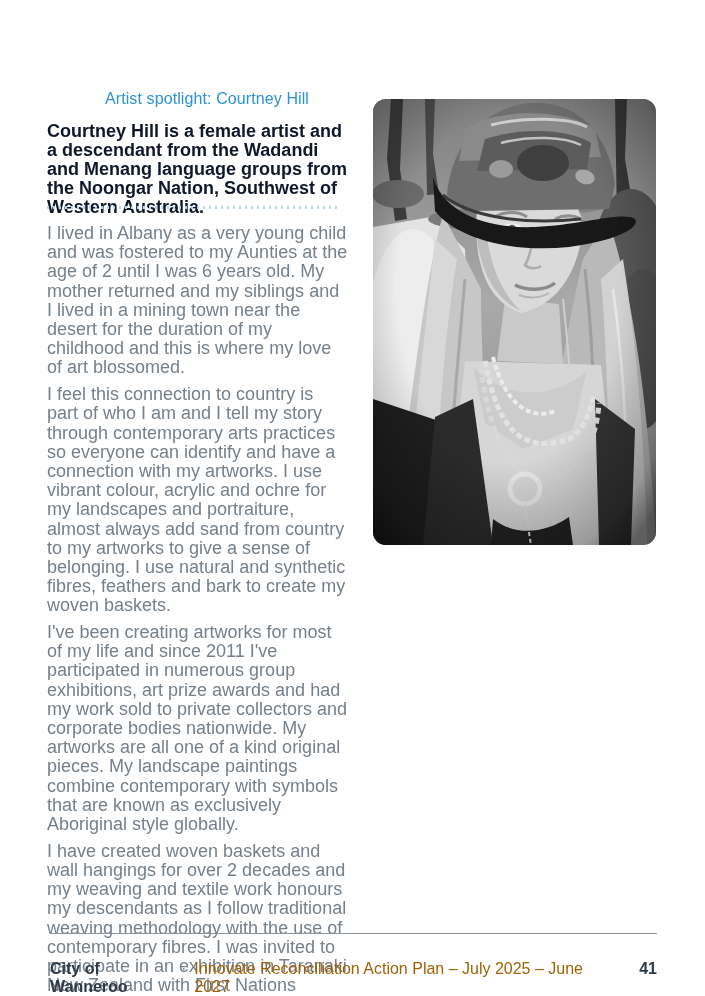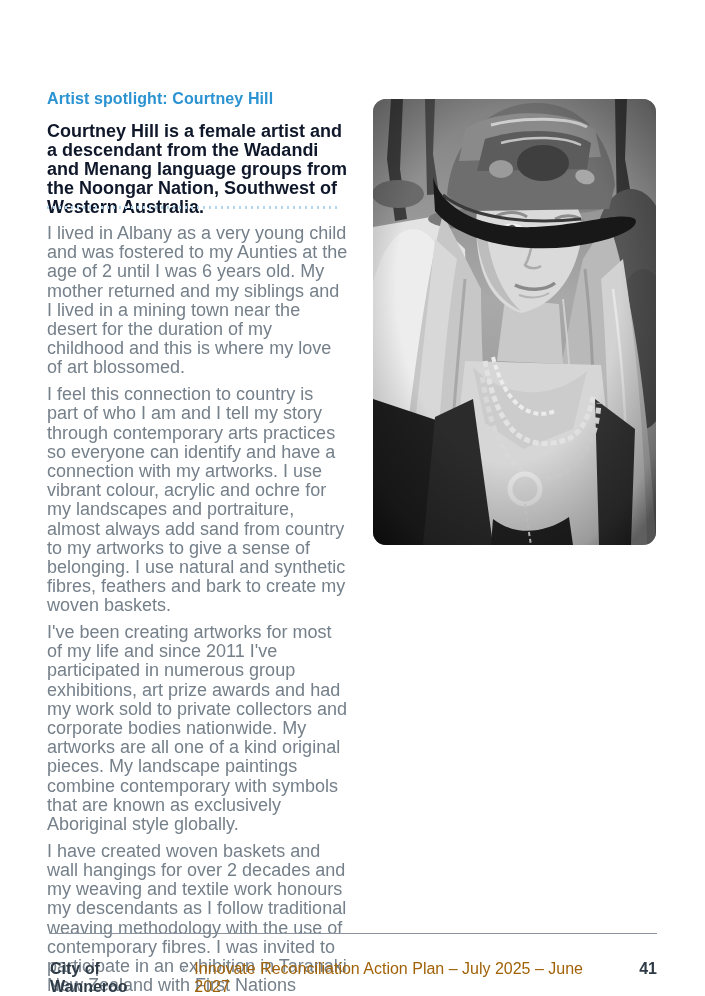--- a/index.html
+++ b/index.html
@@ -6,22 +6,22 @@
   .page{
     position:relative;
     width:705px;height:996px;
     background:#ffffff;
     font-family:"Liberation Sans", sans-serif;
     overflow:hidden;
     margin:0 auto;
   }
   .title{
     position:absolute;left:47px;top:90px;width:320px;
-    font-size:16px;font-weight:bold;color:#2b93d1;
-    letter-spacing:0.1px;margin:0;
+    font-size:16px;font-weight:normal;color:#2b93d1;
+    letter-spacing:0.1px;margin:0;text-align:center;
   }
   .intro{
     position:absolute;left:47px;top:122px;width:300px;
     font-size:18px;line-height:19px;font-weight:bold;
     color:#0f172a;margin:0;
   }
   .dotted-divider{
     position:absolute;left:47px;top:206px;width:293px;height:3px;
     background-image:repeating-linear-gradient(to right,#b5d7ee 0 2px,transparent 2px 6px);
   }

